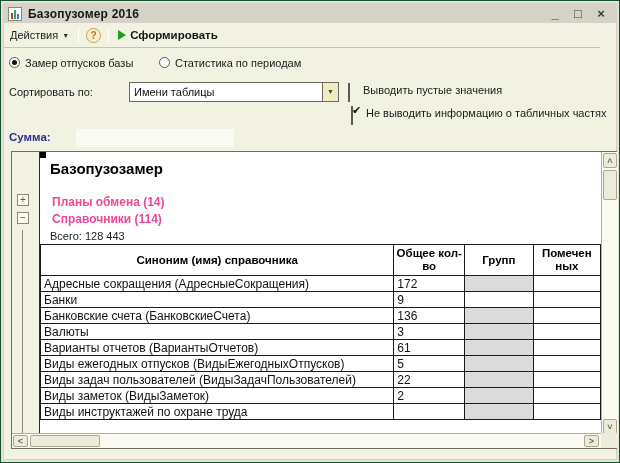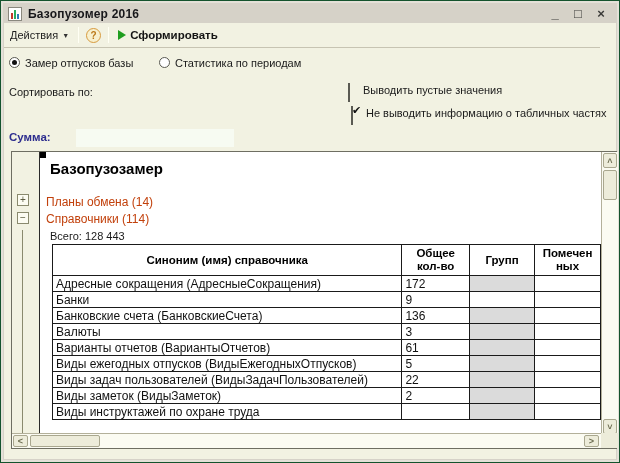--- a/index.html
+++ b/index.html
@@ -37,27 +37,27 @@
              text-align:center;font-size:7px;color:#4c4c2c;line-height:18px;}
   .sum-label{font-size:11.5px;font-weight:bold;color:#2D2D8E;}
   .sum-area{left:72px;top:106px;width:158px;height:18px;background:#F7FBF2;}
   
   .report{left:7px;top:128px;width:606px;height:298px;border:1px solid #6E6E62;background:#fff;}
   .rmargin{left:0;top:0;width:27px;bottom:15px;background:#F2F2E2;}
   .rline{left:27px;top:0;width:1px;bottom:15px;background:#2B2B2B;}
   .rcontent{left:28px;top:0;width:561px;height:283px;background:#fff;overflow:hidden;}
   .cellmark{left:0;top:0;width:6px;height:6px;background:#000;}
   .rtitle{left:10px;top:8px;font-size:15px;font-weight:bold;color:#000;}
-  .rgroup{left:6px;font-size:12px;font-weight:normal;color:#c2410c;white-space:nowrap;}
+  .rgroup{left:12px;font-size:12px;font-weight:bold;color:#ec4899;white-space:nowrap;}
   .rtotal{left:10px;top:78px;font-size:11px;color:#1a1a1a;}
   .treebtn{width:12px;height:12px;background:#FCFCF2;border:1px solid #8A8A6E;text-align:center;
            font-size:10px;line-height:10px;color:#5c5c40;}
   .groupline{left:10px;top:78px;width:1px;bottom:15px;background:#8A8A6E;}
   
-  table.rep{position:absolute;left:12px;top:92px;border-collapse:collapse;table-layout:fixed;background:#fff;}
+  table.rep{position:absolute;left:0;top:92px;border-collapse:collapse;table-layout:fixed;background:#fff;}
   table.rep th,table.rep td{border:1px solid #1a1a1a;overflow:hidden;white-space:nowrap;}
   table.rep th{font-size:11.5px;font-weight:bold;color:#000;text-align:center;height:31px;line-height:13px;white-space:normal;padding:0 2px;}
   table.rep td{height:16px;font-size:12px;padding:0 3px;color:#111;}
   td.num{text-align:left;color:#8B3A32;}
   td.gray{background:#DBDBDB;}
   
   .vscroll{left:589px;top:0;width:17px;height:283px;background:#FBFBF2;border-left:1px solid #B3B09A;}
   .hscroll{left:0;bottom:0;width:589px;height:15px;background:#FBFBF2;border-top:1px solid #B3B09A;}
   .corner{left:589px;bottom:0;width:17px;height:15px;background:#EDECDA;}
   .sbtn{background:#EDECDA;border:1px solid #A9A78F;color:#6B6B4F;text-align:center;font-size:9px;font-weight:bold;border-radius:2px;}
@@ -103,20 +103,24 @@
           <span class="dot"></span>
         </span>
       <span class="opt-label abs" style="left:16px;top:1px;">Замер отпусков базы</span>
     </div>
     <div class="abs" style="left:155px;top:33px;">
       <span class="radio abs" style="left:0;top:1px;"></span>
       <span class="opt-label abs" style="left:16px;top:1px;">Статистика по периодам</span>
     </div>
 
     <span class="opt-label abs" style="left:5px;top:63px;">Сортировать по:</span>
+    <div class="abs combo">
+      <span class="combo-text">Имени таблицы</span>
+      <span class="combo-btn">▼</span>
+    </div>
 
     <div class="abs" style="left:344px;top:61px;">
       <span class="checkbox abs" style="left:0;top:0;"></span>
       <span class="opt-label abs" style="left:15px;top:0;">Выводить пустые значения</span>
     </div>
     <div class="abs" style="left:347px;top:84px;">
       <span class="checkbox abs" style="left:0;top:0;"><span class="mark">✔</span></span>
       <span class="opt-label abs" style="left:15px;top:0;">Не выводить информацию о табличных частях</span>
     </div>
 

